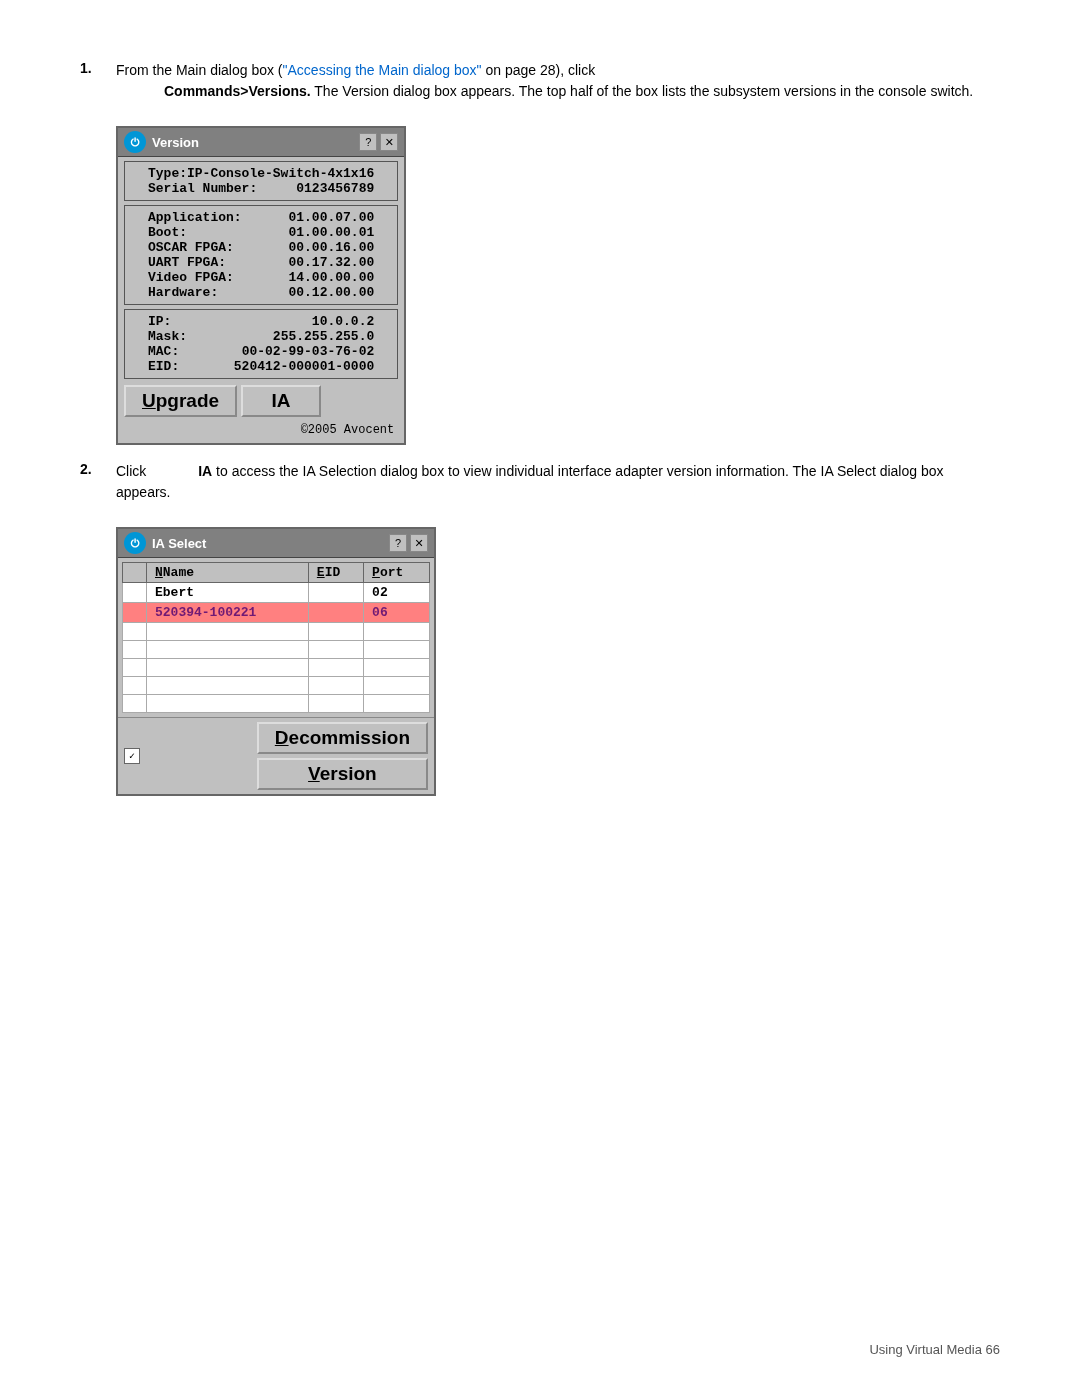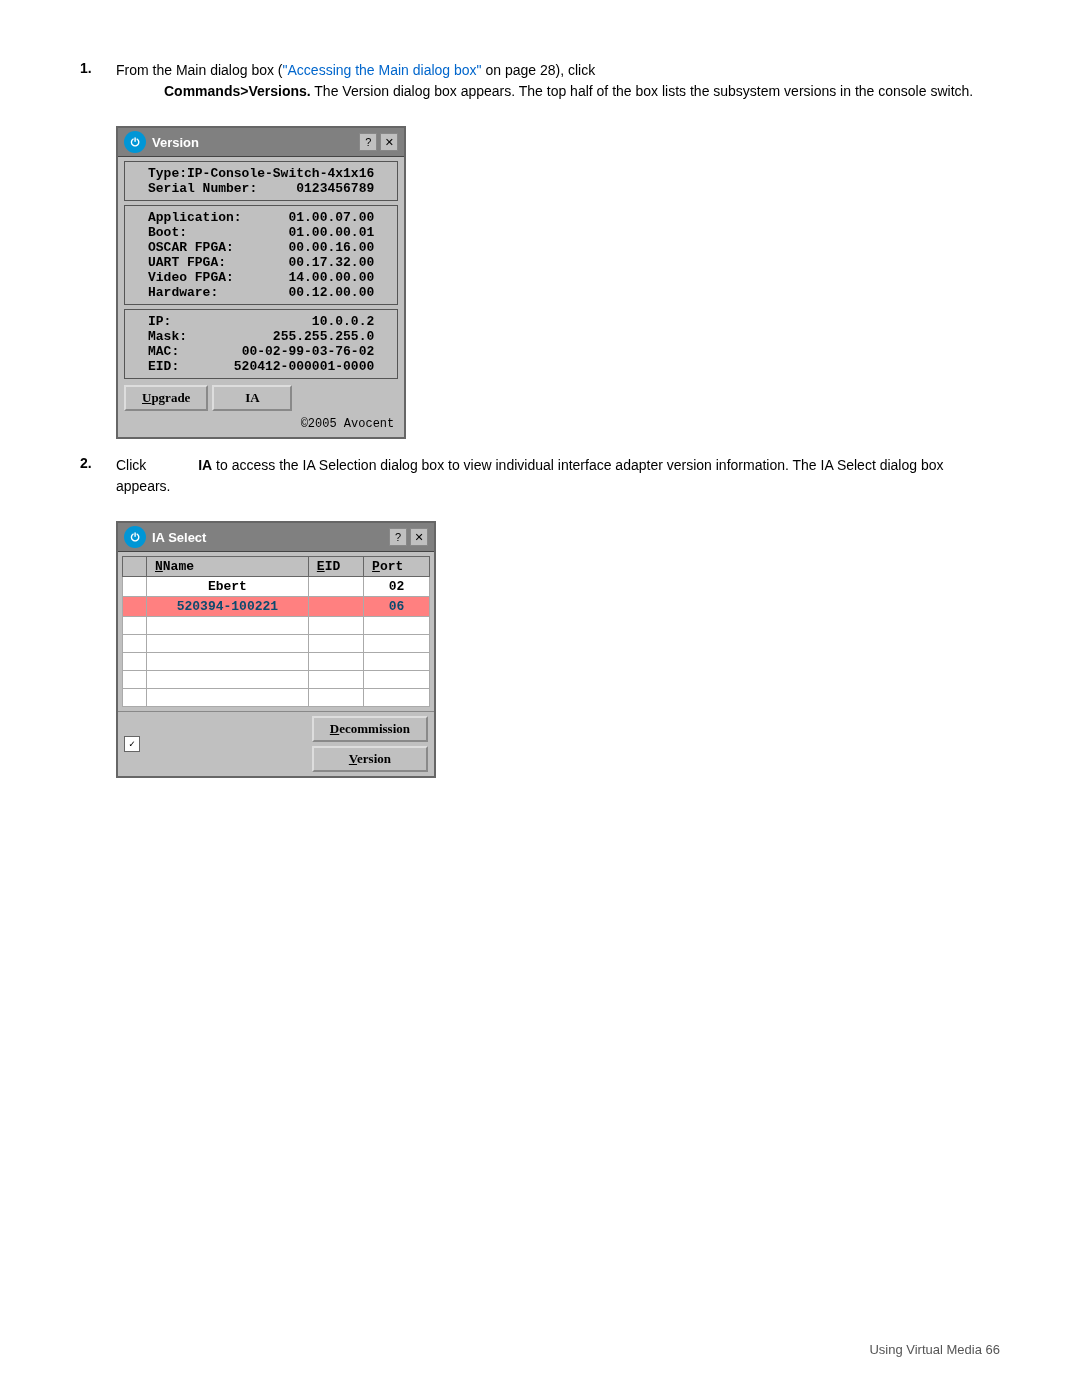--- a/index.html
+++ b/index.html
@@ -129,22 +129,22 @@
 
     .dialog-buttons {
       display: flex;
       gap: 4px;
       margin: 6px 0 4px 0;
     }
     .dialog-btn {
       background: #c0c0c0;
       border: 2px outset #ddd;
       padding: 3px 16px;
-      font-family: Liberation Serif, serif;
-      font-size: 13px;
+      font-family: Liberation Sans, sans-serif;
+      font-size: 19px;
       font-weight: bold;
       cursor: pointer;
       min-width: 80px;
       text-align: center;
     }
     .dialog-btn u {
       text-decoration: underline;
     }
 
     .copyright-bar {
@@ -185,25 +185,24 @@
     }
     .ia-table th u {
       text-decoration: underline;
     }
     .ia-table td {
       border: 1px solid #aaa;
       padding: 2px 8px;
       font-family: 'Courier New', Courier, monospace;
       font-size: 13px;
       font-weight: bold;
-      text-align: center;
     }
     .ia-table tr.selected td {
       background: #ff8080;
-      color: #0c4a6e;
+      color: #701a75;
     }
     .ia-table tr.normal td {
       background: #fff;
       color: #000;
     }
     .ia-table tr.empty td {
       background: #fff;
       height: 18px;
     }
 

